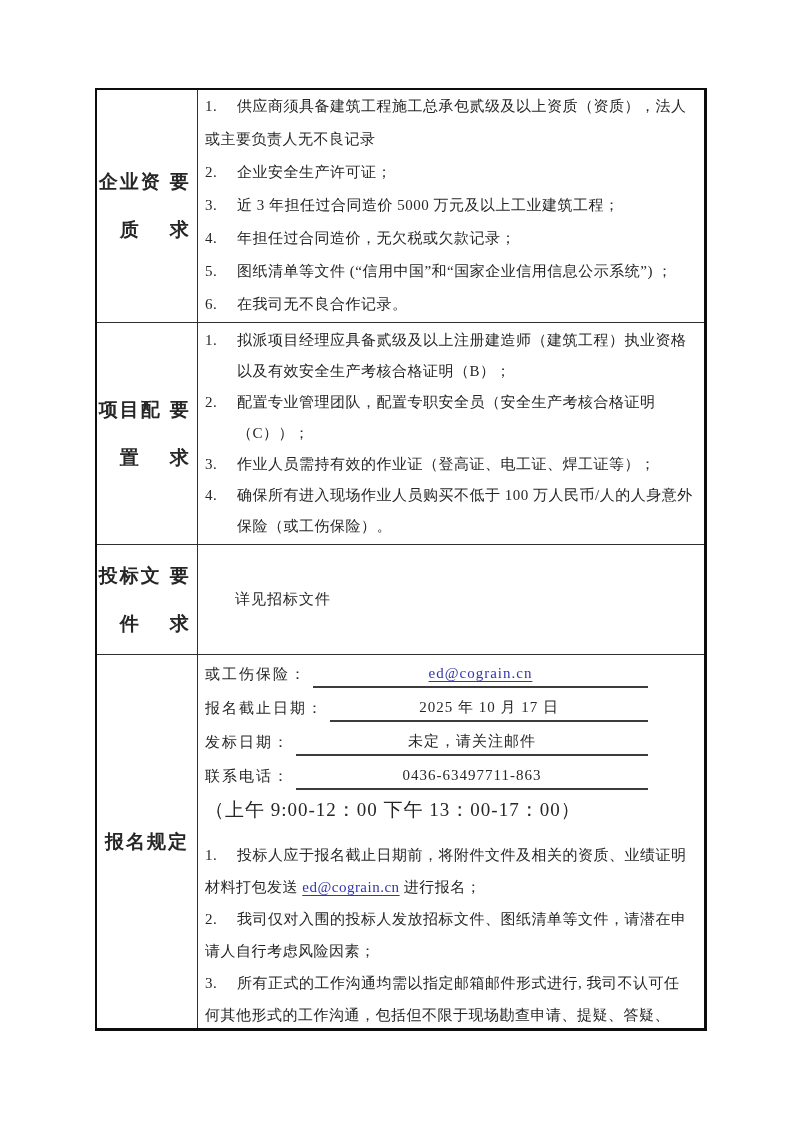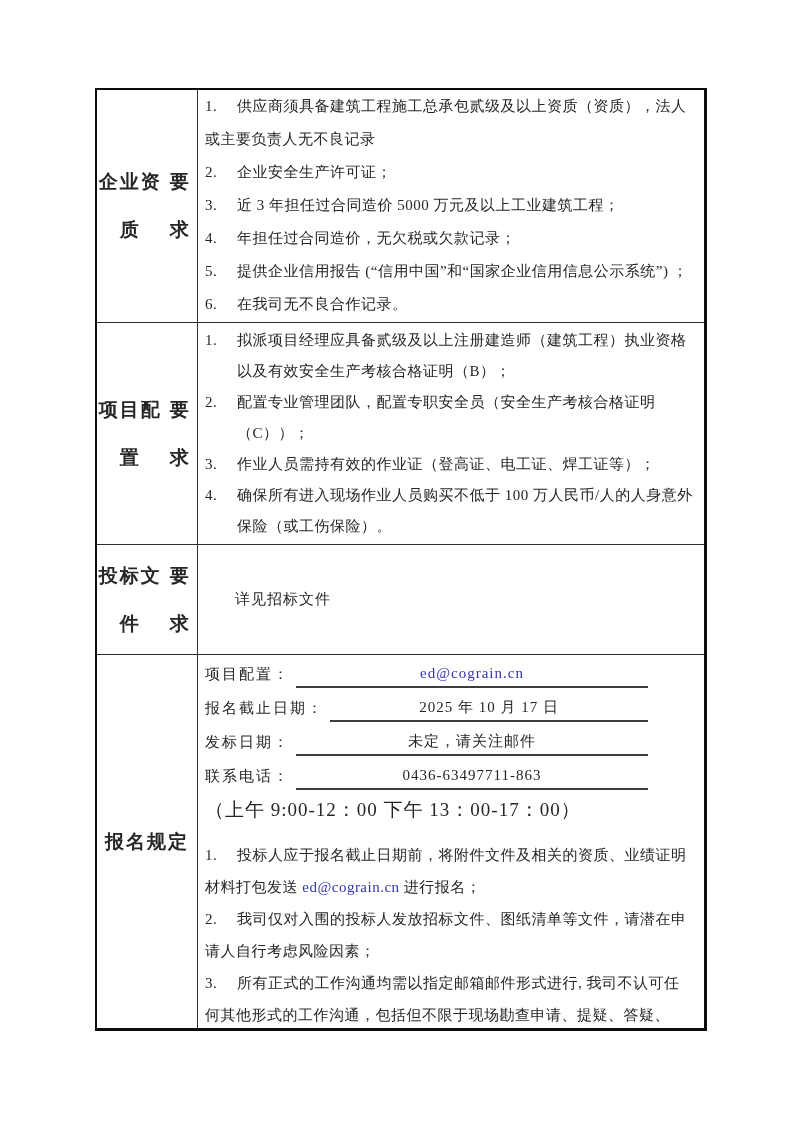--- a/index.html
+++ b/index.html
@@ -27,21 +27,21 @@
     text-align: center; font-weight: bold; font-size: 19px; letter-spacing: 2px;
   }
   .cell.head .hline { line-height: 48px; }
   .cell.body { padding: 0 10px 0 7px; overflow: hidden; }
   .item { font-size: 15px; line-height: 33px; letter-spacing: 0.5px; }
   .row-2 .cell.body { padding-top: 2px; }
   .row-2 .item { line-height: 31px; }
   .num { display: inline-block; width: 32px; text-indent: 0; }
   .hang { padding-left: 32px; text-indent: -32px; }
   .u { text-underline-offset: 4px; }
-  .link { color: #3434ae; text-underline-offset: 3px; cursor: pointer; }
+  .link { color: #3434ae; text-decoration: underline; text-underline-offset: 3px; cursor: pointer; }
   .note-cell { display: flex; align-items: center; }
   .note { font-size: 15px; letter-spacing: 1px; padding-left: 30px; }
   .row-4 .cell.body { padding: 2px 14px 0 7px; }
   .contact-line {
     display: flex; align-items: baseline;
     font-size: 15px; line-height: 34px; letter-spacing: 1px;
     padding-right: 42px;
   }
   .contact-label { white-space: nowrap; letter-spacing: 2px; }
   .contact-value-line {
@@ -62,21 +62,21 @@
     <div class="cell head">
         <div class="hline">企业资质</div>
         <div class="hline">要求</div>
       </div>
     <div class="cell body">
       <div class="items">
           <p class="item"><span class="num">1.</span><span>供应商须具备</span><span class="u">建筑工程施工总承包贰级及以上资质（资质）</span><span>，法人或主要负责人无不良记录</span></p>
           <p class="item"><span class="num">2.</span><span>企业安全生产许可证；</span></p>
           <p class="item"><span class="num">3.</span><span>近 3 年担任过合同造价 5000 万元及以上工业建筑工程；</span></p>
           <p class="item"><span class="num">4.</span><span>年担任过合同造价，无欠税或欠款记录；</span></p>
-          <p class="item"><span class="num">5.</span><span>提供企业信用报告 (“信用中国”和“国家企业信用信息公示系统”) ；</span></p>
+          <p class="item"><span class="num">5.</span><span>图纸清单等文件 (“信用中国”和“国家企业信用信息公示系统”) ；</span></p>
           <p class="item"><span class="num">6.</span><span>在我司无不良合作记录。</span></p>
         </div>
     </div>
   </section>
 
   <section class="row row-2">
     <div class="cell head">
         <div class="hline">项目配置</div>
         <div class="hline">要求</div>
       </div>
@@ -100,21 +100,21 @@
     </div>
   </section>
 
   <section class="row row-4">
     <div class="cell head">
         <div class="hline">报名规定</div>
       </div>
     <div class="cell body">
       <div class="contact">
           <div class="contact-line">
-            <span class="contact-label">项目配置：</span>
+            <span class="contact-label">或工伤保险：</span>
             <span class="contact-value-line"><a class="link">ed@cograin.cn</a></span>
           </div>
           <div class="contact-line">
             <span class="contact-label">报名截止日期：</span>
             <span class="contact-value-line"><span>2025 年 10 月 17 日</span></span>
           </div>
           <div class="contact-line">
             <span class="contact-label">发标日期：</span>
             <span class="contact-value-line"><span>未定，请关注邮件</span></span>
           </div>

